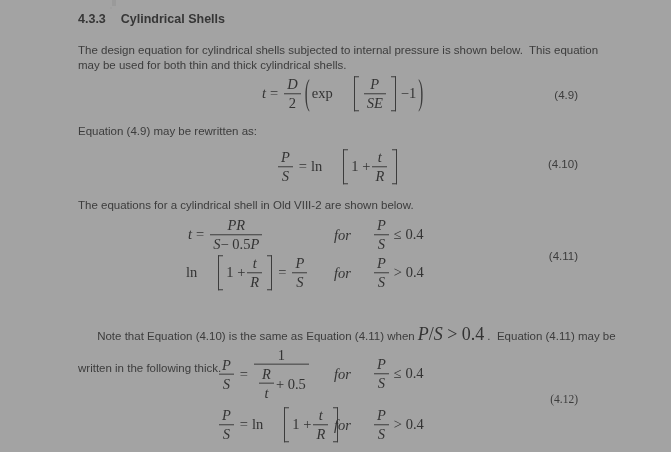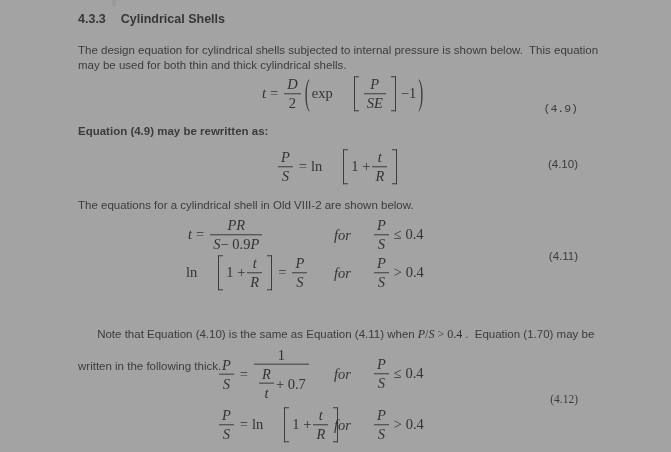--- a/index.html
+++ b/index.html
@@ -35,43 +35,43 @@
 
   .para {
     position: absolute;
     left: 78px;
     font-size: 11.5px;
     line-height: 14.5px;
     color: #3c3c3c;
   }
   .para .line { white-space: pre; }
   #intro        { top: 37px; margin-top: 6px;  }
-  #rewrite-lead { top: 124px; font-weight: bold; }
+  #rewrite-lead { top: 124px; }
   #old-lead     { top: 198px; }
   #note         { top: 310px; line-height: 16px; }
 
   .inline-math {
     font-family: "Liberation Serif", serif;
     font-style: italic;
-    font-size: 12px;
+    font-size: 18px;
     color: #333333;
     margin: 0 3px;
     white-space: pre;
   }
   .inline-math .up { font-style: normal; }
 
   .eqlabel {
     position: absolute;
     left: 520px;
     width: 58px;
     text-align: right;
     font-size: 11.5px;
     color: #3c3c3c;
   }
-  #label-eq49  { top: 102px; font-family: Liberation Mono, monospace;  }
+  #label-eq49  { top: 89px;  }
   #label-eq410 { top: 158px; }
   #label-eq411 { top: 250px; text-align: right; }
   #label-eq412 { top: 393px; font-family: Liberation Serif, serif; }
 
   .eqline { position: absolute; left: 0; width: 671px; }
   #eq49-line  { top: 74px;  height: 40px; }
   #eq410-line { top: 145px; height: 44px; }
   #eq411-l1   { top: 218px; height: 34px; }
   #eq411-l2   { top: 252px; height: 42px; }
   #eq412-l1   { top: 346px; height: 56px; }
@@ -199,21 +199,21 @@
 
   <div class="eqline" id="eq411-l1">
     <div class="g g-main-411-1">
       <span>t</span>
       <span class="up op">=</span>
       <span class="frac">
         <span class="num">PR</span>
         <span class="bar"></span>
         <span class="den">
           <span>S</span>
-          <span class="up">− 0.9</span>
+          <span class="up">− 0.5</span>
           <span>P</span>
         </span>
       </span>
     </div>
     <div class="g g-for">for</div>
     <div class="g g-cond">
       <span class="frac">
         <span class="num">P</span>
         <span class="bar"></span>
         <span class="den">S</span>
@@ -249,21 +249,21 @@
         <span class="bar"></span>
         <span class="den">S</span>
       </span>
       <span class="up tail">&gt; 0.4</span>
     </div>
   </div>
   <div class="eqlabel" id="label-eq411">(4.11)</div>
 
   <div class="para" id="note">
     <div class="line">
-      <span>Note that Equation (4.10) is the same as Equation (4.11) when</span><span class="inline-math"><span>P</span><span class="up">/</span><span>S</span><span class="up"> &gt; 0.4</span></span><span>.  Equation (1.70) may be</span>
+      <span>Note that Equation (4.10) is the same as Equation (4.11) when</span><span class="inline-math"><span>P</span><span class="up">/</span><span>S</span><span class="up"> &gt; 0.4</span></span><span>.  Equation (4.11) may be</span>
     </div>
     <div class="line">written in the following thick.</div>
   </div>
 
   <div class="eqline" id="eq412-l1">
     <div class="g g-main-412-1">
       <span class="frac">
         <span class="num">P</span>
         <span class="bar"></span>
         <span class="den">S</span>
@@ -271,21 +271,21 @@
       <span class="up op">=</span>
       <span class="frac">
         <span class="num up">1</span>
         <span class="bar"></span>
         <span class="den">
           <span class="frac">
             <span class="num">R</span>
             <span class="bar"></span>
             <span class="den">t</span>
           </span>
-          <span class="up">+ 0.7</span>
+          <span class="up">+ 0.5</span>
         </span>
       </span>
     </div>
     <div class="g g-for">for</div>
     <div class="g g-cond">
       <span class="frac">
         <span class="num">P</span>
         <span class="bar"></span>
         <span class="den">S</span>
       </span>

